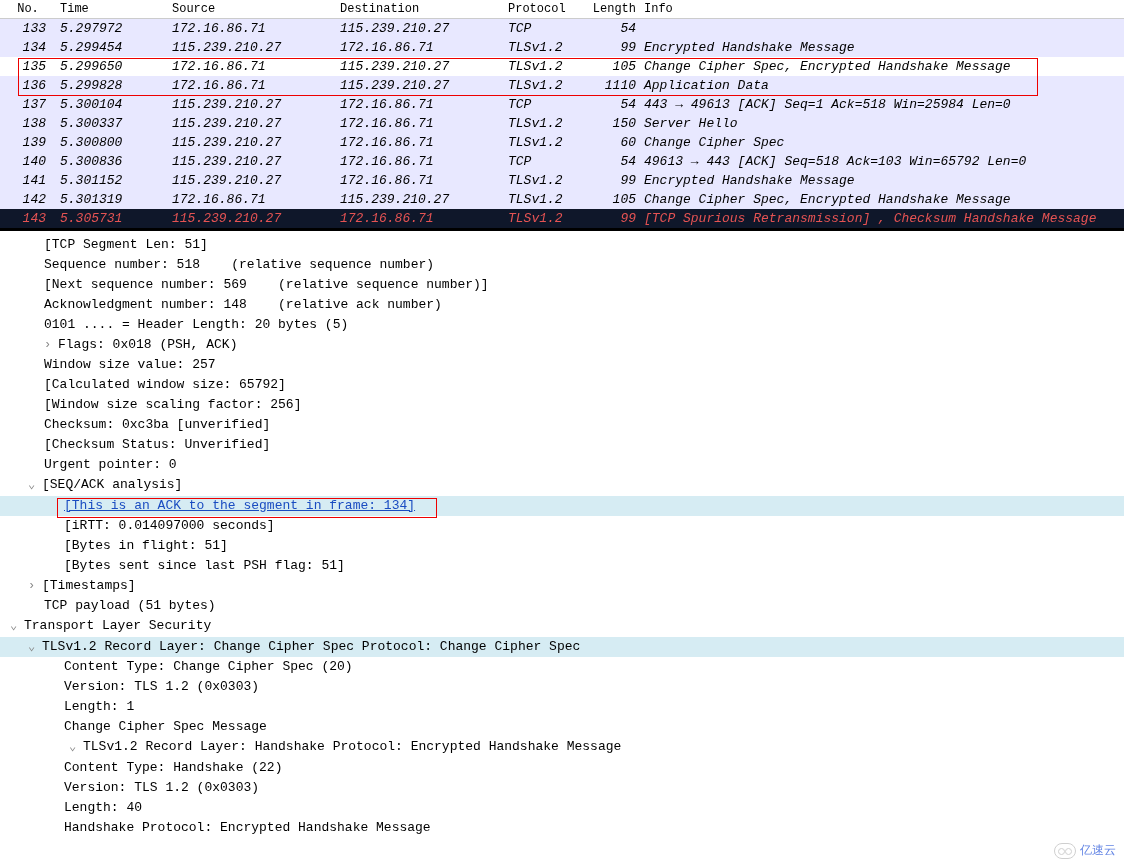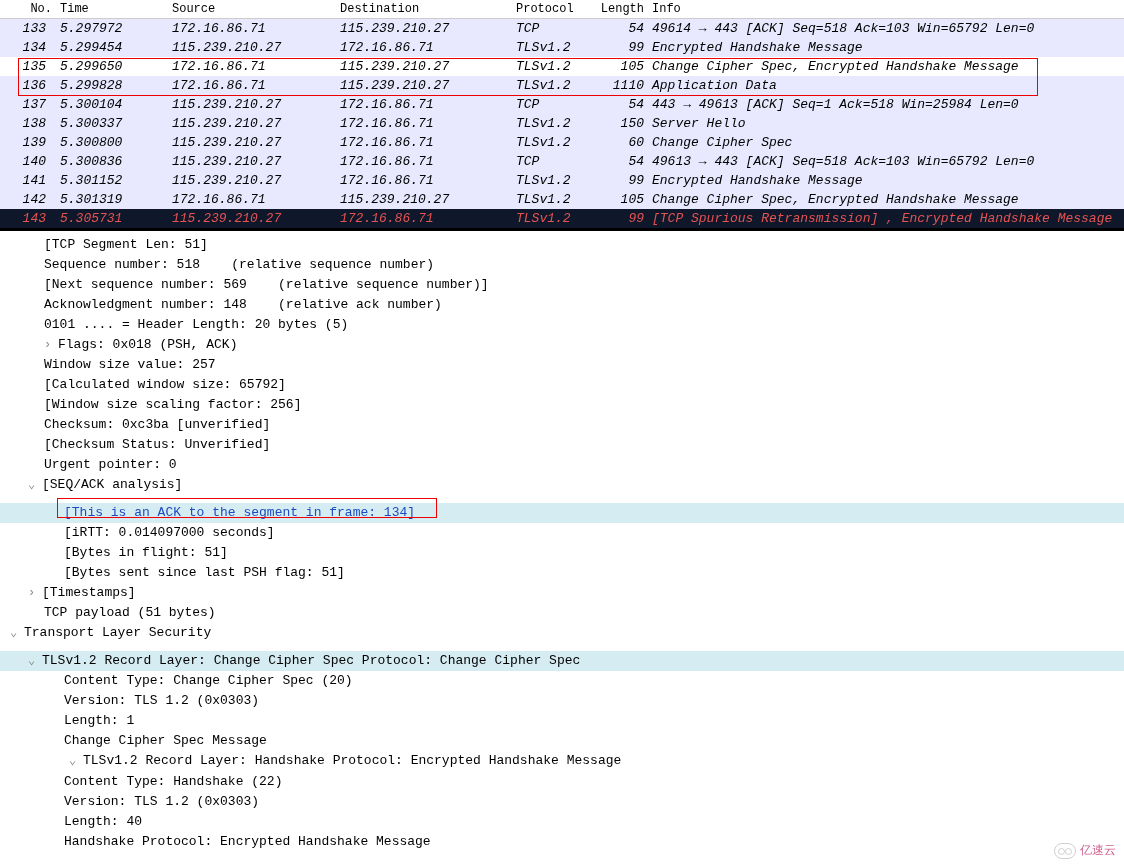--- a/index.html
+++ b/index.html
@@ -19,25 +19,25 @@
   display: flex;
   background: #fff;
   border-bottom: 1px solid #ccc;
   font-size: 12px;
 }
 .packet-header > div, .packet-row > div {
   padding: 2px 4px;
   white-space: nowrap;
   overflow: hidden;
 }
-.col-no { width: 56px; text-align: right; padding-left: 4px; }
+.col-no { width: 56px; text-align: center; padding-left: 4px; }
 .col-time { width: 112px; }
 .col-src { width: 168px; }
 .col-dst { width: 168px; }
-.col-proto { width: 80px; margin-left: 8px; }
+.col-proto { width: 80px; }
 .col-len { width: 56px; text-align: right; padding-right: 10px; }
 .col-info { flex: 1; }
 .packet-row {
   display: flex;
   background: #e8e8ff;
   cursor: pointer;
   font-style: italic;
 }
 .packet-row.alt { background: #ffffff; }
 .packet-row.lavender { background: #e8e8ff; }
@@ -58,37 +58,37 @@
   overflow: auto;
   height: 628px;
   font-size: 13px;
   line-height: 20px;
 }
 .tree-row {
   white-space: pre;
   padding: 0 4px;
   cursor: pointer;
 }
-.tree-row.hl { background: #d6ecf3; margin-top: 7px; }
+.tree-row.hl { background: #d6ecf3; }
 .tree-toggle {
   display: inline-block;
   width: 14px;
   color: #888;
   font-size: 12px;
   vertical-align: middle;
 }
 .link-blue {
   color: #1a4cc1;
   text-decoration: underline;
 }
 .watermark {
   position: absolute;
   right: 8px;
   bottom: 6px;
-  color: #be185d;
+  color: #1d4ed8;
   font-size: 12px;
   font-family: Liberation Serif, serif;
   opacity: 0.7;
 }
 .watermark-icon {
   display: inline-block;
   width: 22px;
   height: 16px;
   border: 1.5px solid #bbb;
   border-radius: 10px;
@@ -122,21 +122,20 @@
     <div class="col-info">Info</div>
   </div>
   <div id="packet-rows">
       <div class="packet-row lavender">
         <div class="col-no">133</div>
         <div class="col-time">5.297972</div>
         <div class="col-src">172.16.86.71</div>
         <div class="col-dst">115.239.210.27</div>
         <div class="col-proto">TCP</div>
         <div class="col-len">54</div>
-        <div class="col-info">49614 → 443 [ACK] Seq=518 Ack=103 Win=65792 Len=0</div>
       </div>
       <div class="packet-row lavender">
         <div class="col-no">134</div>
         <div class="col-time">5.299454</div>
         <div class="col-src">115.239.210.27</div>
         <div class="col-dst">172.16.86.71</div>
         <div class="col-proto">TLSv1.2</div>
         <div class="col-len">99</div>
         <div class="col-info">Encrypted Handshake Message</div>
       </div>
@@ -212,21 +211,21 @@
         <div class="col-len">105</div>
         <div class="col-info">Change Cipher Spec, Encrypted Handshake Message</div>
       </div>
       <div class="packet-row error">
         <div class="col-no">143</div>
         <div class="col-time">5.305731</div>
         <div class="col-src">115.239.210.27</div>
         <div class="col-dst">172.16.86.71</div>
         <div class="col-proto">TLSv1.2</div>
         <div class="col-len">99</div>
-        <div class="col-info">[TCP Spurious Retransmission] , Encrypted Handshake Message</div>
+        <div class="col-info">[TCP Spurious Retransmission] , Checksum Handshake Message</div>
       </div>
     </div>
 </div>
 
 <div class="redbox redbox1"></div>
 
 <div class="details-pane">
   <div class="tree-row indent-1">[TCP Segment Len: 51]</div>
   <div class="tree-row indent-1">Sequence number: 518    (relative sequence number)</div>
   <div class="tree-row indent-1">[Next sequence number: 569    (relative sequence number)]</div>

